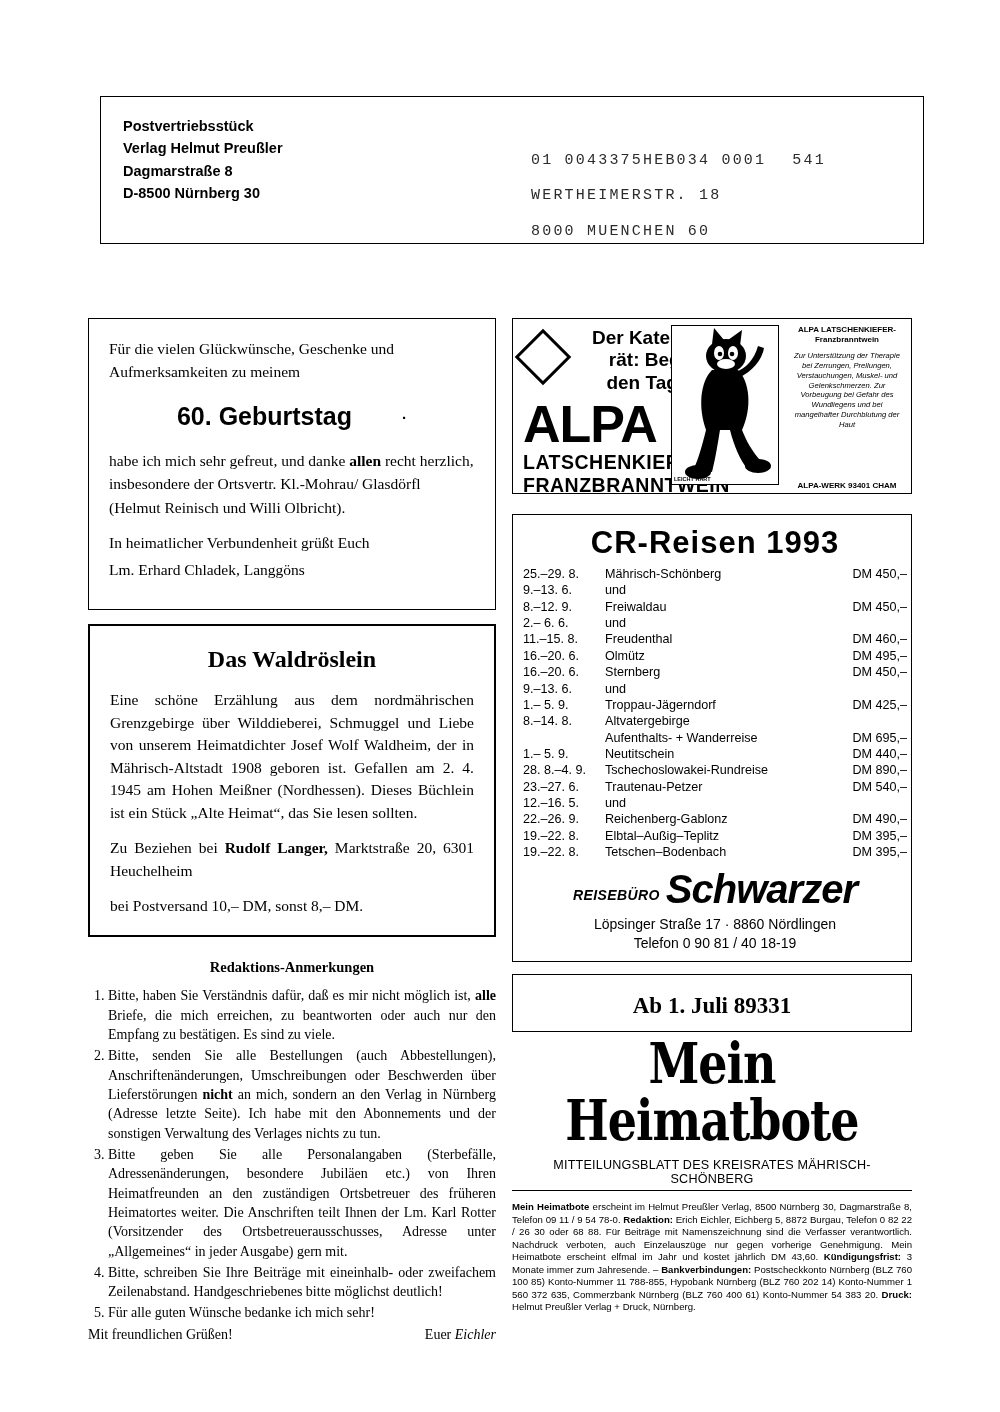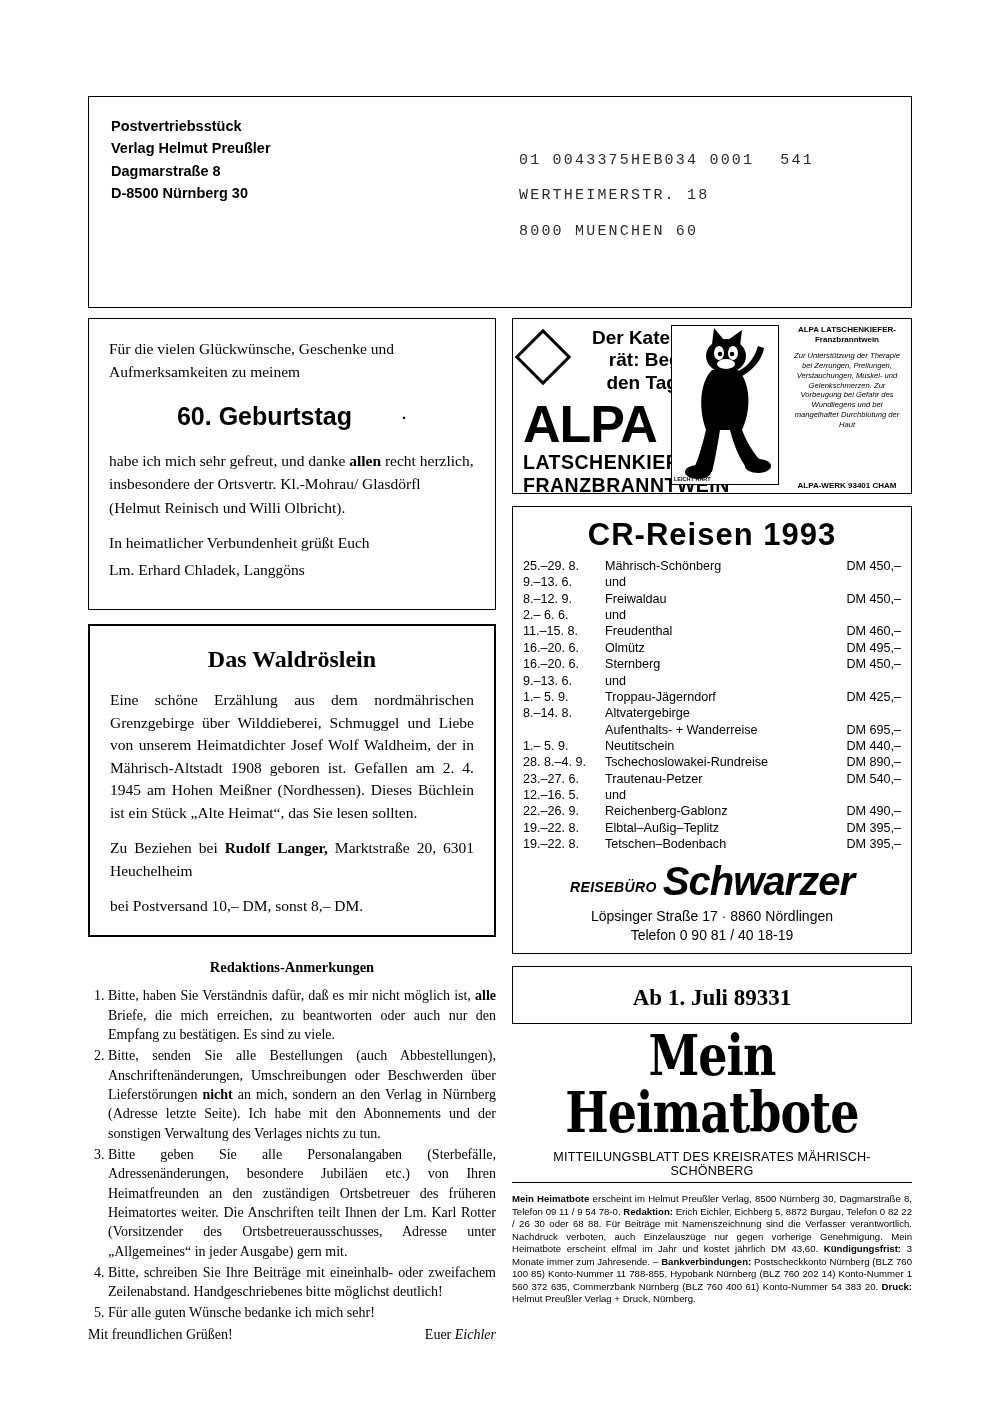--- a/index.html
+++ b/index.html
@@ -16,24 +16,24 @@
     width: 1000px;
     height: 1412px;
     margin: 0 auto;
     background: #fff;
     overflow: hidden;
   }
 
   
   .mail-panel {
     position: absolute;
-    left: 88px;
+    left: 100px;
     top: 96px;
     width: 824px;
-    height: 212px;
+    height: 148px;
     border: 1px solid #000;
     box-sizing: border-box;
   }
   .mail-left {
     position: absolute;
     left: 22px;
     top: 18px;
     font-family: "Liberation Sans", sans-serif;
     font-weight: bold;
     line-height: 1.55;
@@ -214,23 +214,23 @@
   .alpa-right .body { font-style: italic; }
   .alpa-right .werk {
     position: absolute;
     bottom: 2px; left: 0; right: 0;
     font-weight: bold;
     font-size: 8px;
   }
 
   
   .reisen-box {
-    margin-top: 12px;
+    margin-top: 20px;
     border: 1px solid #000;
-    padding: 6px 10px 8px 10px;
+    padding: 6px 4px 8px 10px;
     box-sizing: border-box;
   }
   .reisen-title {
     text-align: center;
     font-family: "Liberation Sans", sans-serif;
     font-weight: bold;
     font-size: 31px;
     letter-spacing: 1px;
     margin: 4px 0 6px;
   }

